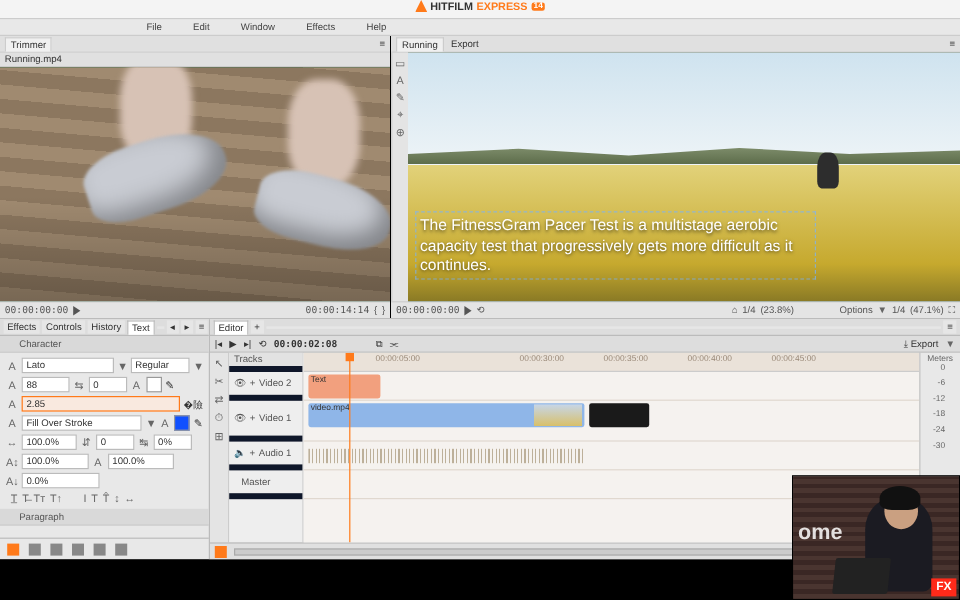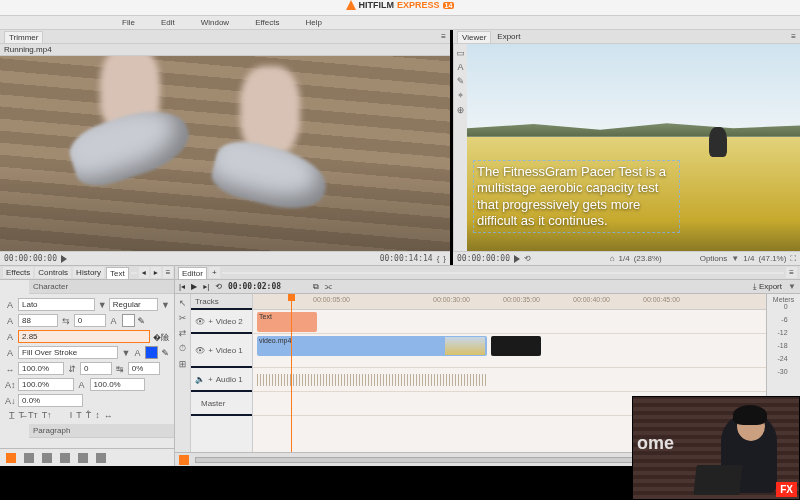--- a/index.html
+++ b/index.html
@@ -42,61 +42,61 @@
   .v2sky{position:absolute;inset:0;background:linear-gradient(#cfe3ef,#eef4f7 45%,#e2d27a 45%,#c6a92e 85%,#8a7a25);}
   .v2mtn{position:absolute;left:0;right:0;top:38%;height:14px;background:linear-gradient(#7d8c6a,#5c6c4a);clip-path:polygon(0 100%,0 40%,20% 10%,40% 50%,60% 5%,80% 40%,100% 20%,100% 100%);}
   .person{position:absolute;right:22%;top:40%;width:18px;height:30px;background:#2d2d2d;border-radius:40% 40% 20% 20%;}
   .caption{position:absolute;left:6px;right:120px;bottom:18px;color:#fff;font-size:13px;line-height:1.25;text-shadow:0 1px 3px rgba(0,0,0,.6);border:1px dashed rgba(120,180,255,.7);padding:3px;}
 
   
   .bottom { flex:1; display:flex; }
   .left-col { width:175px; display:flex; flex-direction:column; border-right:1px solid #bbb;}
   .tabsrow{height:14px;display:flex;align-items:center;gap:2px;padding:0 3px;font-size:8px;background:#ddd;border-bottom:1px solid #bbb;}
   .tabsrow span{padding:1px 3px;background:#e6e6e6;} .tabsrow .act{background:#fff;border:1px solid #bbb;border-bottom:none;}
-  .section-h{font-size:8px;background:#d9d9d9;padding:2px 4px;border-bottom:1px solid #ccc;color:#555;margin-left:29px;}
+  .section-h{font-size:8px;background:#d9d9d9;padding:2px 16px;border-bottom:1px solid #ccc;color:#555;}
   .frm{padding:4px 5px;display:flex;flex-direction:column;gap:3px;}
   .row{display:flex;align-items:center;gap:3px;}
   .lab{width:10px;font-size:9px;color:#666;text-align:center;}
   .inp{flex:1;height:13px;background:#fff;border:1px solid #bbb;font-size:8px;padding:0 3px;display:flex;align-items:center;}
   .inp.sel{background:#f9e9df;border-color:#ff7a1a;}
   .sw{width:13px;height:13px;border:1px solid #999;}
   .drop{width:8px;color:#666;}
   .tinybtns{display:flex;gap:4px;font-size:9px;color:#666;padding:0 4px;}
   .bottom-icons{height:18px;border-top:1px solid #bbb;display:flex;align-items:center;gap:8px;padding:0 6px;}
   .bic{width:10px;height:10px;background:#888;}
   .bic.o{background:#ff7a1a;}
 
   
   .mid-col{flex:1;display:flex;flex-direction:column;}
   .tl-head{height:14px;background:#ddd;border-bottom:1px solid #bbb;display:flex;align-items:center;padding:0 4px;gap:6px;font-size:8px;}
   .tl-body{flex:1;display:flex;}
   .tl-tools{width:16px;background:#e4e4e4;border-right:1px solid #ccc;display:flex;flex-direction:column;align-items:center;gap:5px;padding-top:4px;color:#666;font-size:9px;}
   .tl-tracks-labels{width:62px;background:#eee;border-right:1px solid #ccc;}
-  .trk-lab{height:24px;border-bottom:2px solid #0f172a;display:flex;align-items:center;padding:0 4px;font-size:8px;color:#555;gap:3px;}
+  .trk-lab{height:24px;border-bottom:5px solid #0f172a;display:flex;align-items:center;padding:0 4px;font-size:8px;color:#555;gap:3px;}
   .trk-lab.h{height:16px;background:#e2e2e2;}
   .tl-area{flex:1;position:relative;background:#f5f2ef;overflow:hidden;}
   .ruler{height:16px;background:#eae2d9;border-bottom:1px solid #ccc;position:relative;font-size:7px;color:#987;}
   .ruler span{position:absolute;top:2px;}
   .playhead{position:absolute;top:0;bottom:0;width:1px;background:#ff7a1a;left:38px;}
   .playhead:before{content:"";position:absolute;top:0;left:-3px;width:7px;height:7px;background:#ff7a1a;}
   .lane{height:24px;border-bottom:1px solid #e0d8cf;position:relative;}
   .clip{position:absolute;top:2px;height:20px;border-radius:2px;font-size:7px;color:#333;padding:1px 2px;overflow:hidden;}
   .clip.txt{background:#f2a07e;left:4px;width:60px;}
   .clip.vid{background:#8fb6e8;left:4px;width:230px;display:flex;}
   .clip.vid .th{width:40px;height:100%;background:linear-gradient(#c7d6e8,#d8c06a);margin-left:auto;}
   .clip.blk{background:#1a1a1a;left:238px;width:50px;}
   .wave{position:absolute;left:4px;top:6px;width:230px;height:12px;background:repeating-linear-gradient(90deg,#bdb09a 0 1px,transparent 1px 3px);}
   .meters{width:34px;background:#e8e8e8;border-left:1px solid #bbb;font-size:7px;color:#666;display:flex;flex-direction:column;align-items:center;padding-top:2px;}
   .meters .ticks{display:flex;flex-direction:column;gap:6px;align-items:flex-end;padding-right:2px;}
 
   .tl-foot{height:14px;background:#e0e0e0;border-top:1px solid #bbb;display:flex;align-items:center;padding:0 4px;gap:6px;}
   .usq{width:10px;height:10px;background:#ff7a1a;}
 
   
-  .cam{position:absolute;right:0;bottom:0;width:168px;height:104px;background:linear-gradient(120deg,#3a2a28,#1a1414);border:1px solid #000;}
+  .cam{position:absolute;right:0;bottom:0;width:140px;height:104px;background:linear-gradient(120deg,#3a2a28,#1a1414);border:1px solid #000;}
   .cam .wall{position:absolute;inset:0;background:repeating-linear-gradient(0deg,#4a3530 0 4px,#3a2724 4px 8px);} 
   .cam .guy{position:absolute;right:22px;bottom:6px;width:56px;height:80px;background:#1b1b22;border-radius:28px 28px 8px 8px;}
   .cam .head{position:absolute;right:34px;bottom:58px;width:28px;height:30px;background:#caa081;border-radius:50%;}
   .cam .hair{position:absolute;right:32px;bottom:74px;width:34px;height:20px;background:#111;border-radius:50% 50% 30% 30%;}
   .cam .laptop{position:absolute;right:58px;bottom:4px;width:46px;height:30px;background:#222;transform:skewX(-6deg);border-radius:2px;}
   .cam .txt{position:absolute;left:4px;top:36px;color:#fff;font-size:18px;font-weight:bold;opacity:.85;}
   .fx{position:absolute;right:2px;bottom:2px;background:#ff2a1a;color:#fff;font-size:10px;font-weight:bold;padding:2px 4px;}
 </style>
 </head>
 <body>
@@ -121,21 +121,21 @@
   <div class="menubar">
     <span>File</span>
     <span>Edit</span>
     <span>Window</span>
     <span>Effects</span>
     <span>Help</span>
   </div>
 
   <div class="top">
 
-    <div class="panel" style="width:453px;border-right:3px solid #000000">
+    <div class="panel" style="width:326px;border-right:1px solid #000000">
       <div class="panel-head">
         <span class="tab">Trimmer</span>
         <span class="spacer"></span>
           <span>≡</span>
       </div>
       <div class="panel-head" style="height:12px">
         <span>Running.mp4</span>
       </div>
       <div class="viewer">
         <div class="v1"></div>
@@ -149,21 +149,21 @@
         <span class="play"></span>
         <span class="spacer"></span>
         <span class="tc">00:00:14:14</span>
         <span>{</span>
         <span>}</span>
       </div>
     </div>
 
     <div class="panel" style="flex:1">
       <div class="panel-head">
-        <span class="tab">Viewer</span>
+        <span class="tab">Running</span>
         <span>Export</span>
         <span class="spacer"></span>
           <span>≡</span>
       </div>
       <div style="flex:1;display:flex">
         <div class="sidetools">
           <span>▭</span>
           <span>A</span>
           <span>✎</span>
           <span>⌖</span>

